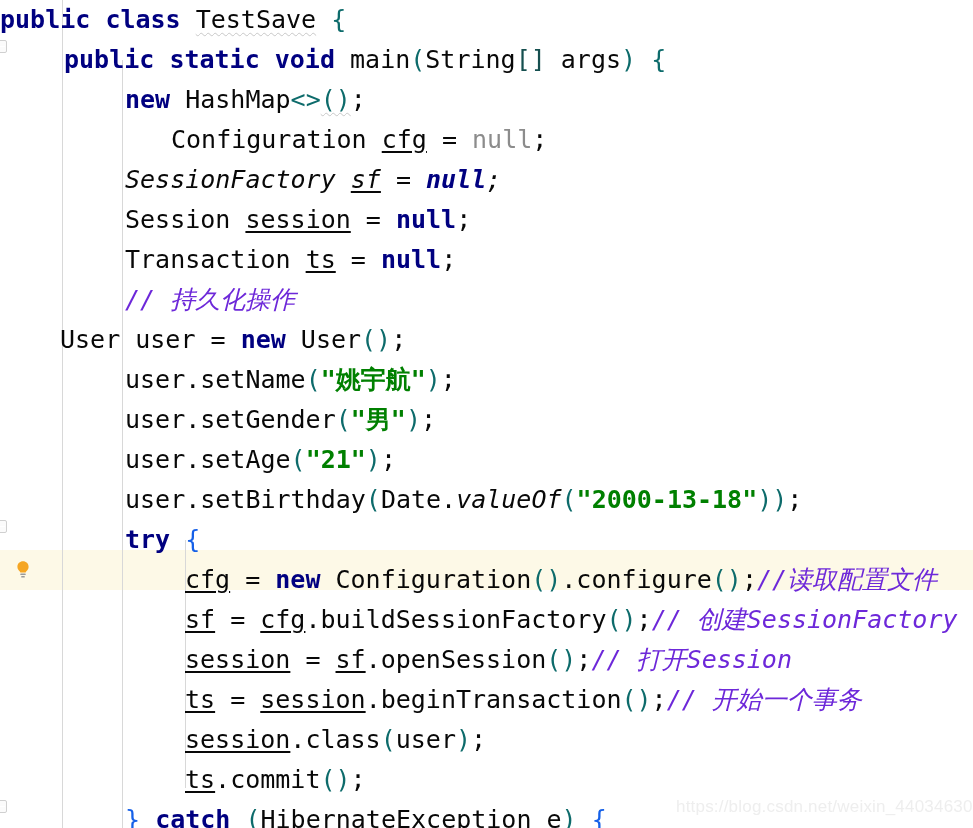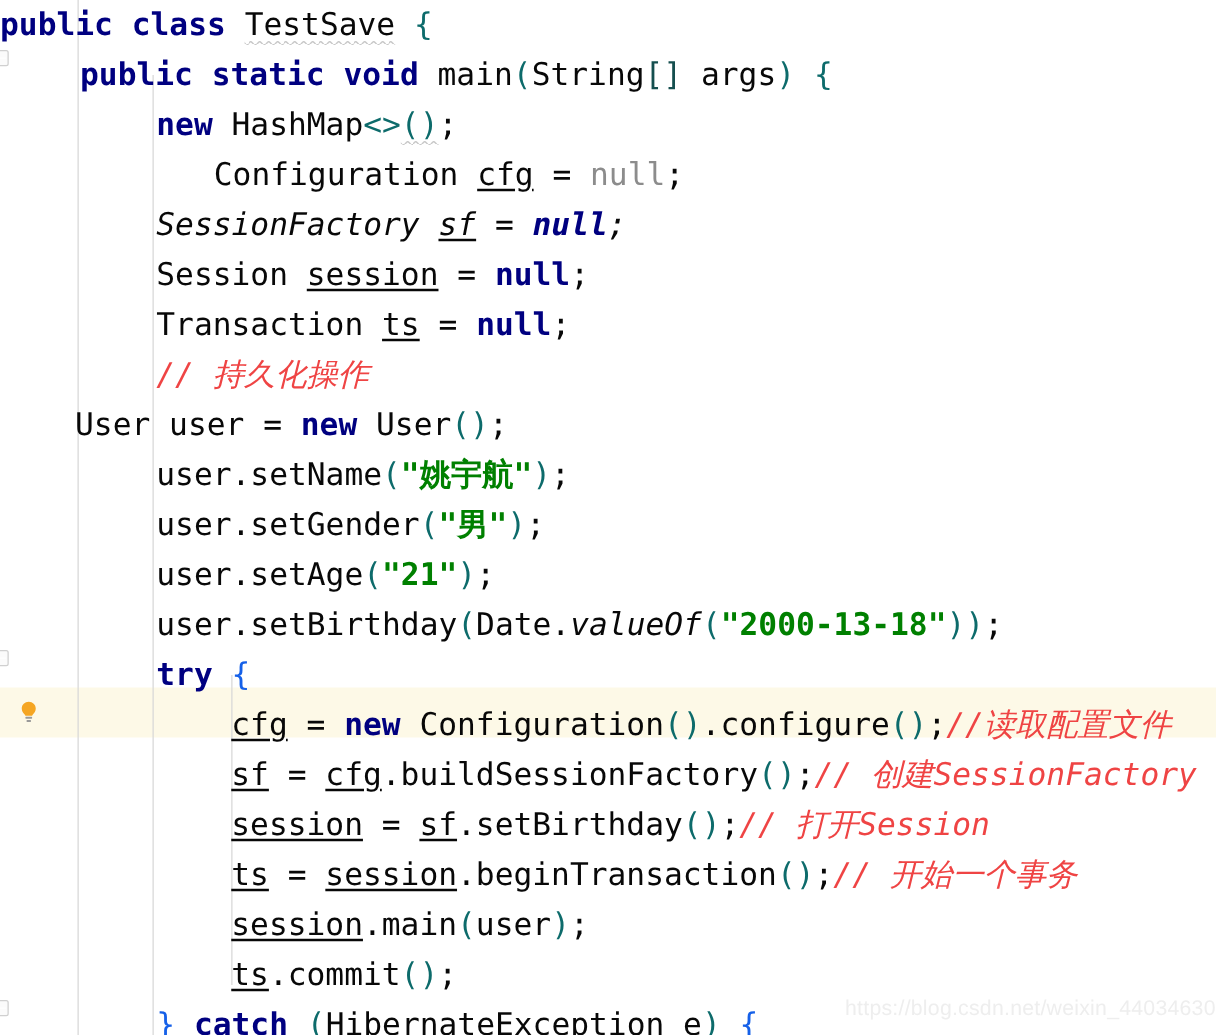--- a/index.html
+++ b/index.html
@@ -102,21 +102,21 @@
     z-index: 1;
   }
 
   
   .kw      { color: #000080; font-weight: bold; }
   .type    { color: #080808; }
   .plain   { color: #080808; }
   .par     { color: #0d6b6b; }
   .brk     { color: #154f4f; }
   .str     { color: #008000; font-weight: bold; }
-  .cmt     { color: #ef4444; font-style: italic; }
+  .cmt     { color: #6d28d9; font-style: italic; }
   .nul     { color: #000080; font-weight: bold; }
   .nul-dim { color: #8c8c8c; }
   .local   { color: #080808; text-decoration: underline; text-decoration-color: #080808; text-underline-offset: 3px; }
   .stat    { color: #080808; font-style: italic; text-align: center; }
   .brace-c { color: #1560e8; }
   .wavy {
     text-decoration: underline wavy;
     text-decoration-color: #c8c8c8;
     text-decoration-thickness: 1px;
     text-underline-offset: 4px;
@@ -185,25 +185,25 @@
   <div class="line" style="top:440px;"><span class="txt" style="padding-left:125px;"><span class="plain">user.setAge</span><span class="par">(</span><span class="str">"21"</span><span class="par">)</span><span class="plain">;</span></span></div>
 
   <div class="line" style="top:480px;"><span class="txt" style="padding-left:125px;"><span class="plain">user.setBirthday</span><span class="par">(</span><span class="plain">Date.</span><span class="stat">valueOf</span><span class="par">(</span><span class="str">"2000-13-18"</span><span class="par">))</span><span class="plain">;</span></span></div>
 
   <div class="line" style="top:520px;"><span class="txt" style="padding-left:125px;"><span class="kw">try</span><span class="plain"> </span><span class="brace-c">{</span></span></div>
 
   <div class="line" style="top:560px;"><span class="txt" style="padding-left:185px;"><span class="local">cfg</span><span class="plain"> = </span><span class="kw">new</span><span class="plain"> Configuration</span><span class="par">()</span><span class="plain">.configure</span><span class="par">()</span><span class="plain">;</span><span class="cmt">//读取配置文件</span></span></div>
 
   <div class="line" style="top:600px;"><span class="txt" style="padding-left:185px;"><span class="local">sf</span><span class="plain"> = </span><span class="local">cfg</span><span class="plain">.buildSessionFactory</span><span class="par">()</span><span class="plain">;</span><span class="cmt">// 创建SessionFactory</span></span></div>
 
-  <div class="line" style="top:640px;"><span class="txt" style="padding-left:185px;"><span class="local">session</span><span class="plain"> = </span><span class="local">sf</span><span class="plain">.setBirthday</span><span class="par">()</span><span class="plain">;</span><span class="cmt">// 打开Session</span></span></div>
+  <div class="line" style="top:640px;"><span class="txt" style="padding-left:185px;"><span class="local">session</span><span class="plain"> = </span><span class="local">sf</span><span class="plain">.openSession</span><span class="par">()</span><span class="plain">;</span><span class="cmt">// 打开Session</span></span></div>
 
   <div class="line" style="top:680px;"><span class="txt" style="padding-left:185px;"><span class="local">ts</span><span class="plain"> = </span><span class="local">session</span><span class="plain">.beginTransaction</span><span class="par">()</span><span class="plain">;</span><span class="cmt">// 开始一个事务</span></span></div>
 
-  <div class="line" style="top:720px;"><span class="txt" style="padding-left:185px;"><span class="local">session</span><span class="plain">.main</span><span class="par">(</span><span class="plain">user</span><span class="par">)</span><span class="plain">;</span></span></div>
+  <div class="line" style="top:720px;"><span class="txt" style="padding-left:185px;"><span class="local">session</span><span class="plain">.class</span><span class="par">(</span><span class="plain">user</span><span class="par">)</span><span class="plain">;</span></span></div>
 
   <div class="line" style="top:760px;"><span class="txt" style="padding-left:185px;"><span class="local">ts</span><span class="plain">.commit</span><span class="par">()</span><span class="plain">;</span></span></div>
 
   <div class="line" style="top:800px;"><span class="txt" style="padding-left:125px;"><span class="brace-c">}</span><span class="plain"> </span><span class="kw">catch</span><span class="plain"> </span><span class="par">(</span><span class="plain">HibernateException e</span><span class="par">)</span><span class="plain"> </span><span class="brace-c">{</span></span></div>
 
   <div id="watermark">https://blog.csdn.net/weixin_44034630</div>
 
 </div>
 
 </body></html>

